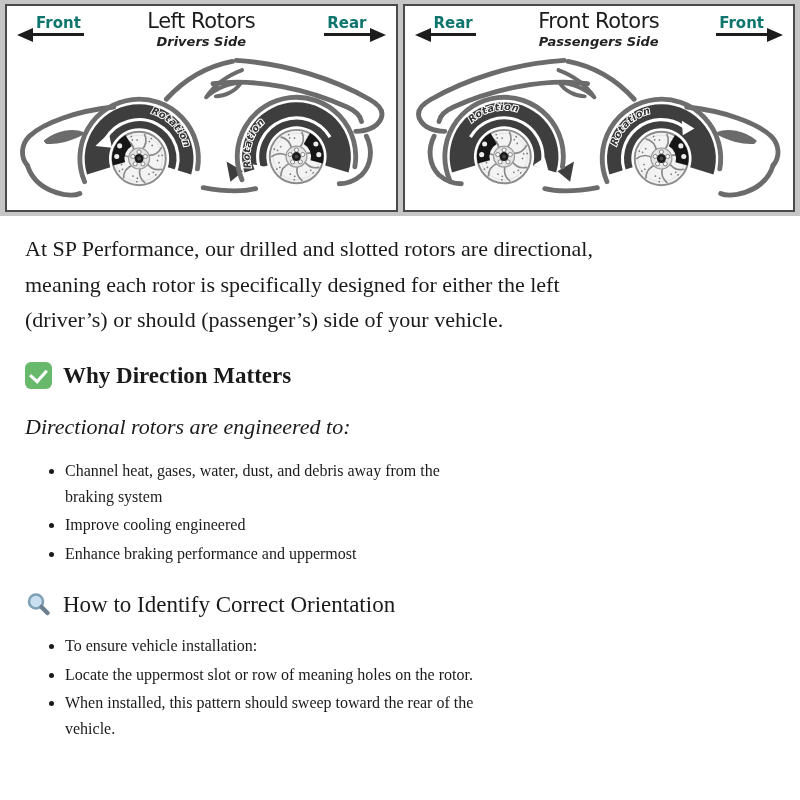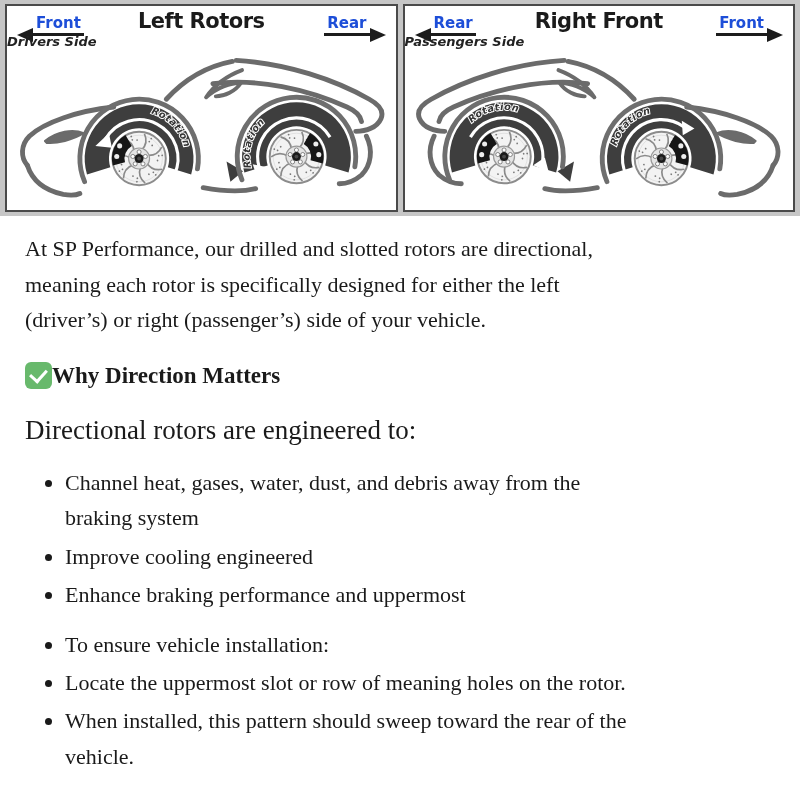--- a/index.html
+++ b/index.html
@@ -3,41 +3,41 @@
 <meta charset="utf-8">
 <style>
   html,body{margin:0;padding:0;background:#ffffff;}
   body{width:800px;height:800px;overflow:hidden;color:#1a1a1a;font-family:"Liberation Serif",serif;}
 
   
   .diagram{display:flex;gap:5px;background:#c6c6c6;padding:4px 5px;box-sizing:border-box;width:800px;}
   .panel{position:relative;background:#ffffff;border:2.5px solid #4a4a4a;height:208px;flex:1 1 50%;box-sizing:border-box;overflow:hidden;}
   .car-svg{position:absolute;left:0;top:0;width:100%;height:100%;}
   .panel-title{position:absolute;top:3px;left:0;width:100%;text-align:center;
-    font-family:"DejaVu Sans",sans-serif;font-weight:bold;font-size:21px;letter-spacing:-0.5px;color:#1b1b1b;}
-  .panel-sub{position:absolute;top:28px;left:0;width:100%;
+    font-family:"DejaVu Sans",sans-serif;font-weight:normal;font-size:21px;letter-spacing:-0.5px;color:#1b1b1b;}
+  .panel-sub{position:absolute;top:28px;left:0;width:100%;text-align:center;
     font-family:"DejaVu Sans",sans-serif;font-weight:bold;font-style:italic;font-size:13px;color:#222;}
   .dir{position:absolute;top:9px;display:flex;align-items:flex-end;font-family:"DejaVu Sans",sans-serif;
-    font-weight:bold;font-size:15px;color:#1d4ed8;}
+    font-weight:bold;font-size:15px;color:#0f766e;}
   .dir .lbl{border-bottom:3px solid #1c1c1c;padding:0 3px 1px 3px;line-height:1.1;}
   .tri{width:0;height:0;border-top:7px solid transparent;border-bottom:7px solid transparent;margin-bottom:-6px;}
   .tri-left{border-right:16px solid #1c1c1c;}
   .tri-right{border-left:16px solid #1c1c1c;}
   .dir.at-left{left:10px;}
   .dir.at-right{right:10px;}
 
   
   .content{padding:0 25px;width:755px;box-sizing:content-box;}
   .intro{font-size:22px;line-height:1.62;white-space:pre-line;margin:15px 0 0 0;}
-  .sec-head{display:flex;align-items:center;font-size:23px;margin:24px 0 0 0;line-height:1.2;}
+  .sec-head{display:flex;align-items:center;gap:11px;font-size:23px;margin:24px 0 0 0;line-height:1.2;}
   .sec-head.bold{font-weight:bold;}
   .sec-head.regular{font-weight:normal;}
-  .lead{font-size:27px;margin:23px 0 7px 0;line-height:1.4;}
+  .lead{font-size:22px;margin:23px 0 7px 0;line-height:1.4;font-style:italic;}
   ul.blist{margin:15px 0 0 0;padding:0 0 0 40px;list-style:disc;}
-  ul.blist li{font-size:22px;line-height:1.6;white-space:pre-line;margin:0 0 3px 0;}
+  ul.blist li{font-size:16px;line-height:1.6;white-space:pre-line;margin:0 0 3px 0;}
   ul.blist li::marker{color:#1a1a1a;}
 
   
   .check-ico{width:27px;height:27px;background:#68b96c;border-radius:6px;position:relative;flex:0 0 auto;}
   .check-ico::after{content:"";position:absolute;left:8px;top:4px;width:8px;height:13px;
     border-right:3.5px solid #fff;border-bottom:3.5px solid #fff;transform:rotate(42deg);}
   .mag-ico{width:27px;height:27px;flex:0 0 auto;}
 
   .defs-holder{position:absolute;width:0;height:0;overflow:hidden;}
 </style>
@@ -157,49 +157,56 @@
         <path id="rt-rf" d="M -39.3,27.5 A 48 48 0 0 1 32.1,-35.7" fill="none"></path>
         <text font-family="DejaVu Sans, sans-serif" font-size="10" font-weight="bold" font-style="italic" fill="#333" stroke="#fff" stroke-width="2" paint-order="stroke" letter-spacing="0.5">
           <textPath href="#rt-rf" startOffset="30%">Rotation</textPath>
         </text>
       </g>
     </svg>
     <div class="dir at-left">
       <span class="tri tri-left"></span>
       <span class="lbl">Rear</span>
     </div>
-    <div class="panel-title">Right Front</div>
+    <div class="panel-title">Front Rotors</div>
     <div class="panel-sub">Passengers Side</div>
     <div class="dir at-right">
       <span class="lbl">Front</span>
       <span class="tri tri-right"></span>
     </div>
   </div>
 </div>
 
 <div class="content">
 
   <p class="intro">At SP Performance, our drilled and slotted rotors are directional,
 meaning each rotor is specifically designed for either the left
-(driver’s) or right (passenger’s) side of your vehicle.</p>
+(driver’s) or should (passenger’s) side of your vehicle.</p>
 
   <div class="sec-head bold">
     <span class="check-ico"></span>
     <span>Why Direction Matters</span>
   </div>
 
   <p class="lead">Directional rotors are engineered to:</p>
 
   <ul class="blist">
     <li>Channel heat, gases, water, dust, and debris away from the
 braking system</li>
     <li>Improve cooling engineered</li>
     <li>Enhance braking performance and uppermost</li>
   </ul>
 
+  <div class="sec-head regular">
+    <svg class="mag-ico" viewBox="0 0 27 27">
+      <circle cx="11" cy="10.5" r="7" fill="#c9e0f0" stroke="#7fa0b5" stroke-width="2.6"></circle>
+      <line x1="16.5" y1="16" x2="22.5" y2="22" stroke="#6d8090" stroke-width="4.5" stroke-linecap="round"></line>
+    </svg>
+    <span>How to Identify Correct Orientation</span>
+  </div>
 
   <ul class="blist">
     <li>To ensure vehicle installation:</li>
     <li>Locate the uppermost slot or row of meaning holes on the rotor.</li>
     <li>When installed, this pattern should sweep toward the rear of the
 vehicle.</li>
   </ul>
 
 </div>
 

